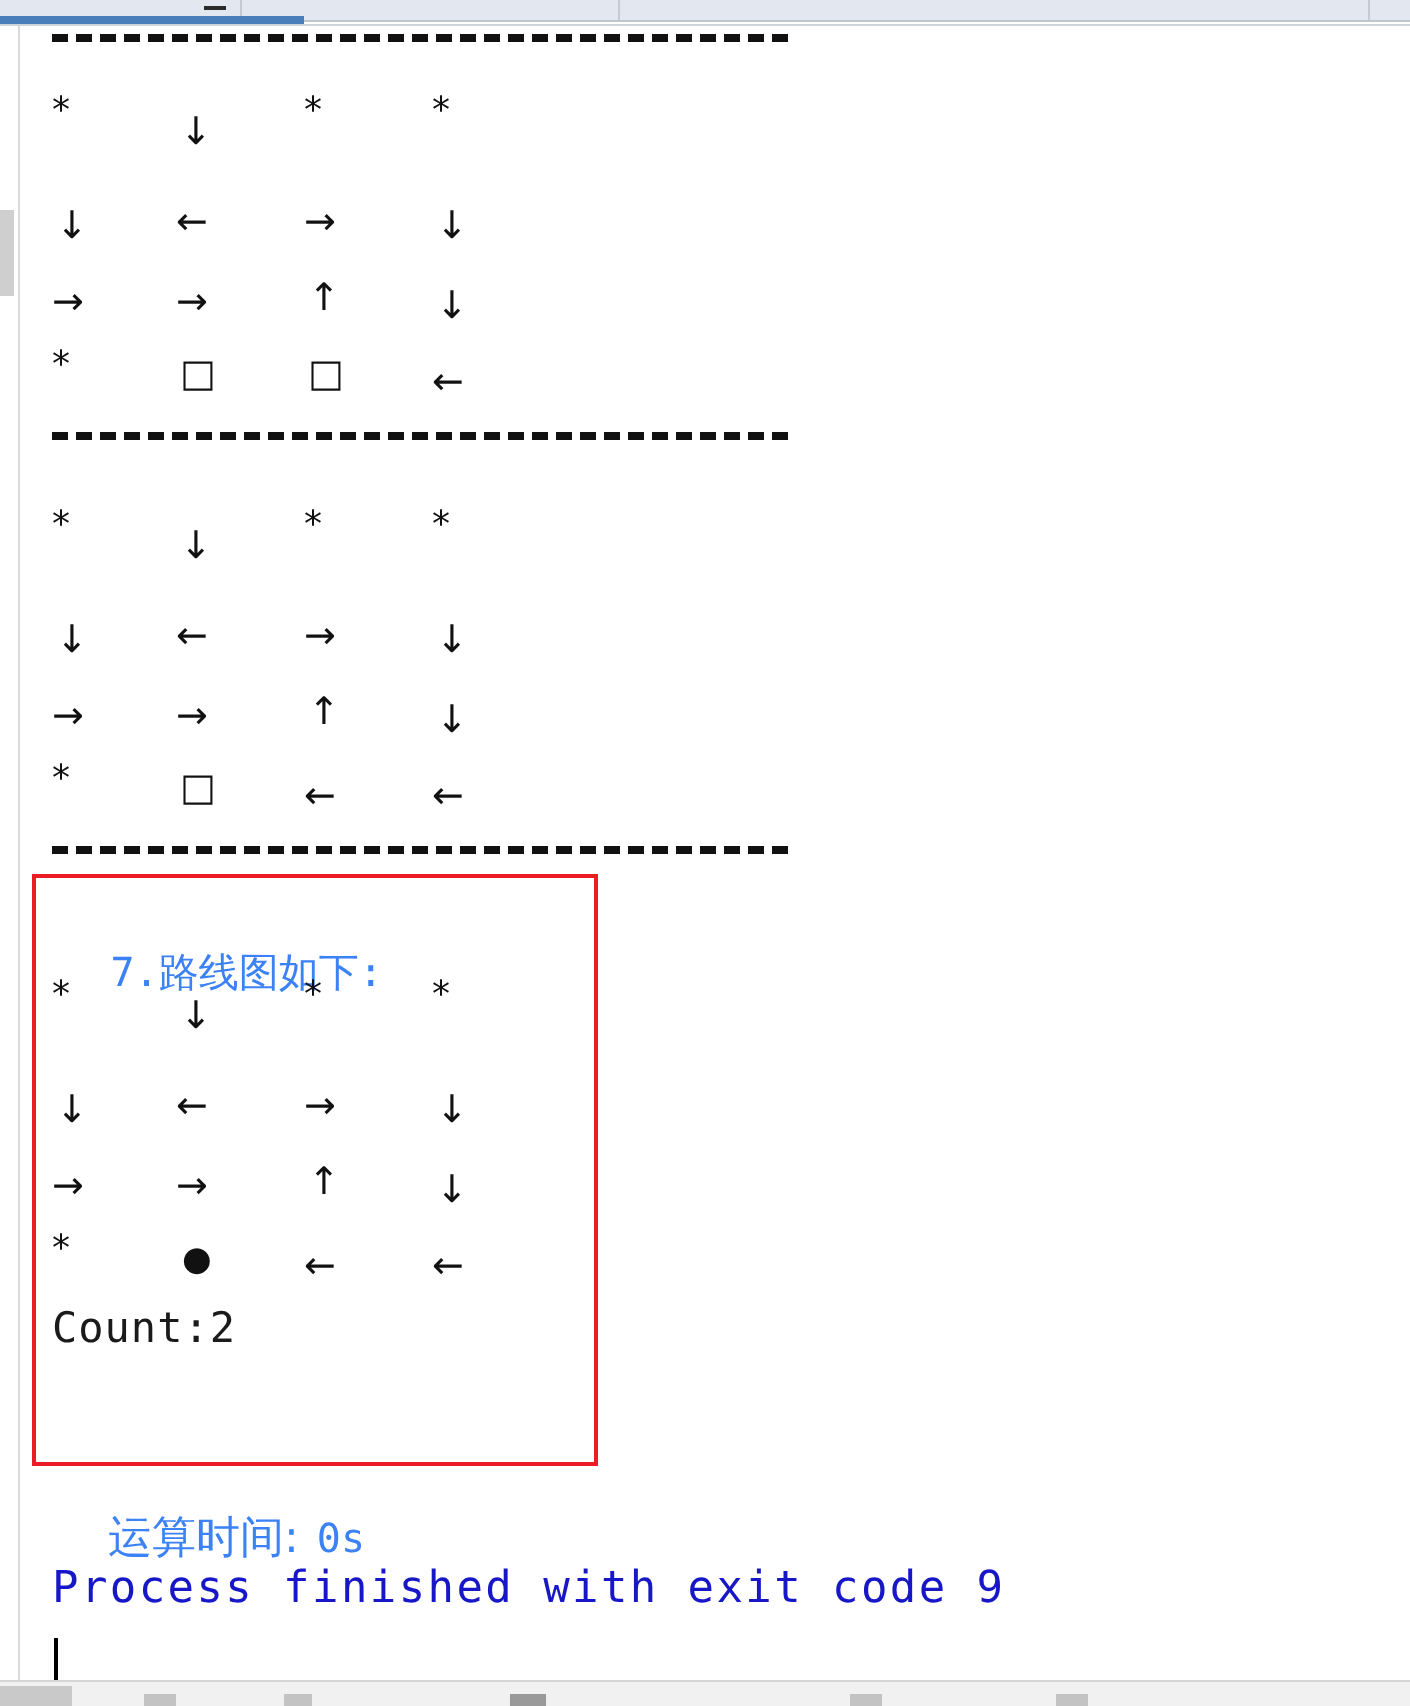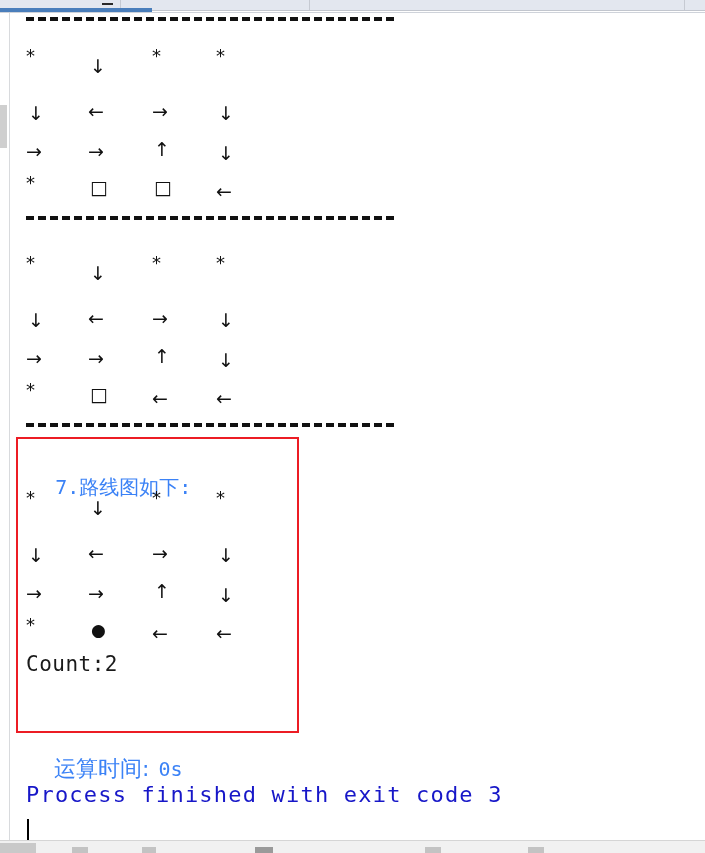--- a/index.html
+++ b/index.html
@@ -261,21 +261,21 @@
       <span class="cell" style="left: 152px; top: 135px;">←</span>
       <span class="cell" style="left: 216px; top: 135px;">←</span>
     </div>
 
   <div class="mono-line" style="left:26px; top:639px;">Count:2</div>
 
   <div class="cjk-line" style="left:26px; top:716px;">
     <span>运算时间:</span><span class="mono-part" style="padding-left:9px">0s</span>
   </div>
 
-  <div id="process-line" style="color: rgb(23, 23, 200);">Process finished with exit code 3</div>
+  <div id="process-line" style="color: rgb(23, 23, 200);">Process finished with exit code 9</div>
   <div id="caret"></div>
 
   <div id="watermark">https://blog.csdn.net/qq_42108331</div>
 </div>
 
 <div id="taskbar">
   <div class="tb-start"></div>
   <div class="tb-icon" style="left:72px; width:16px;"></div>
   <div class="tb-icon" style="left:142px; width:14px;"></div>
   <div class="tb-icon dark" style="left:255px; width:18px;"></div>

